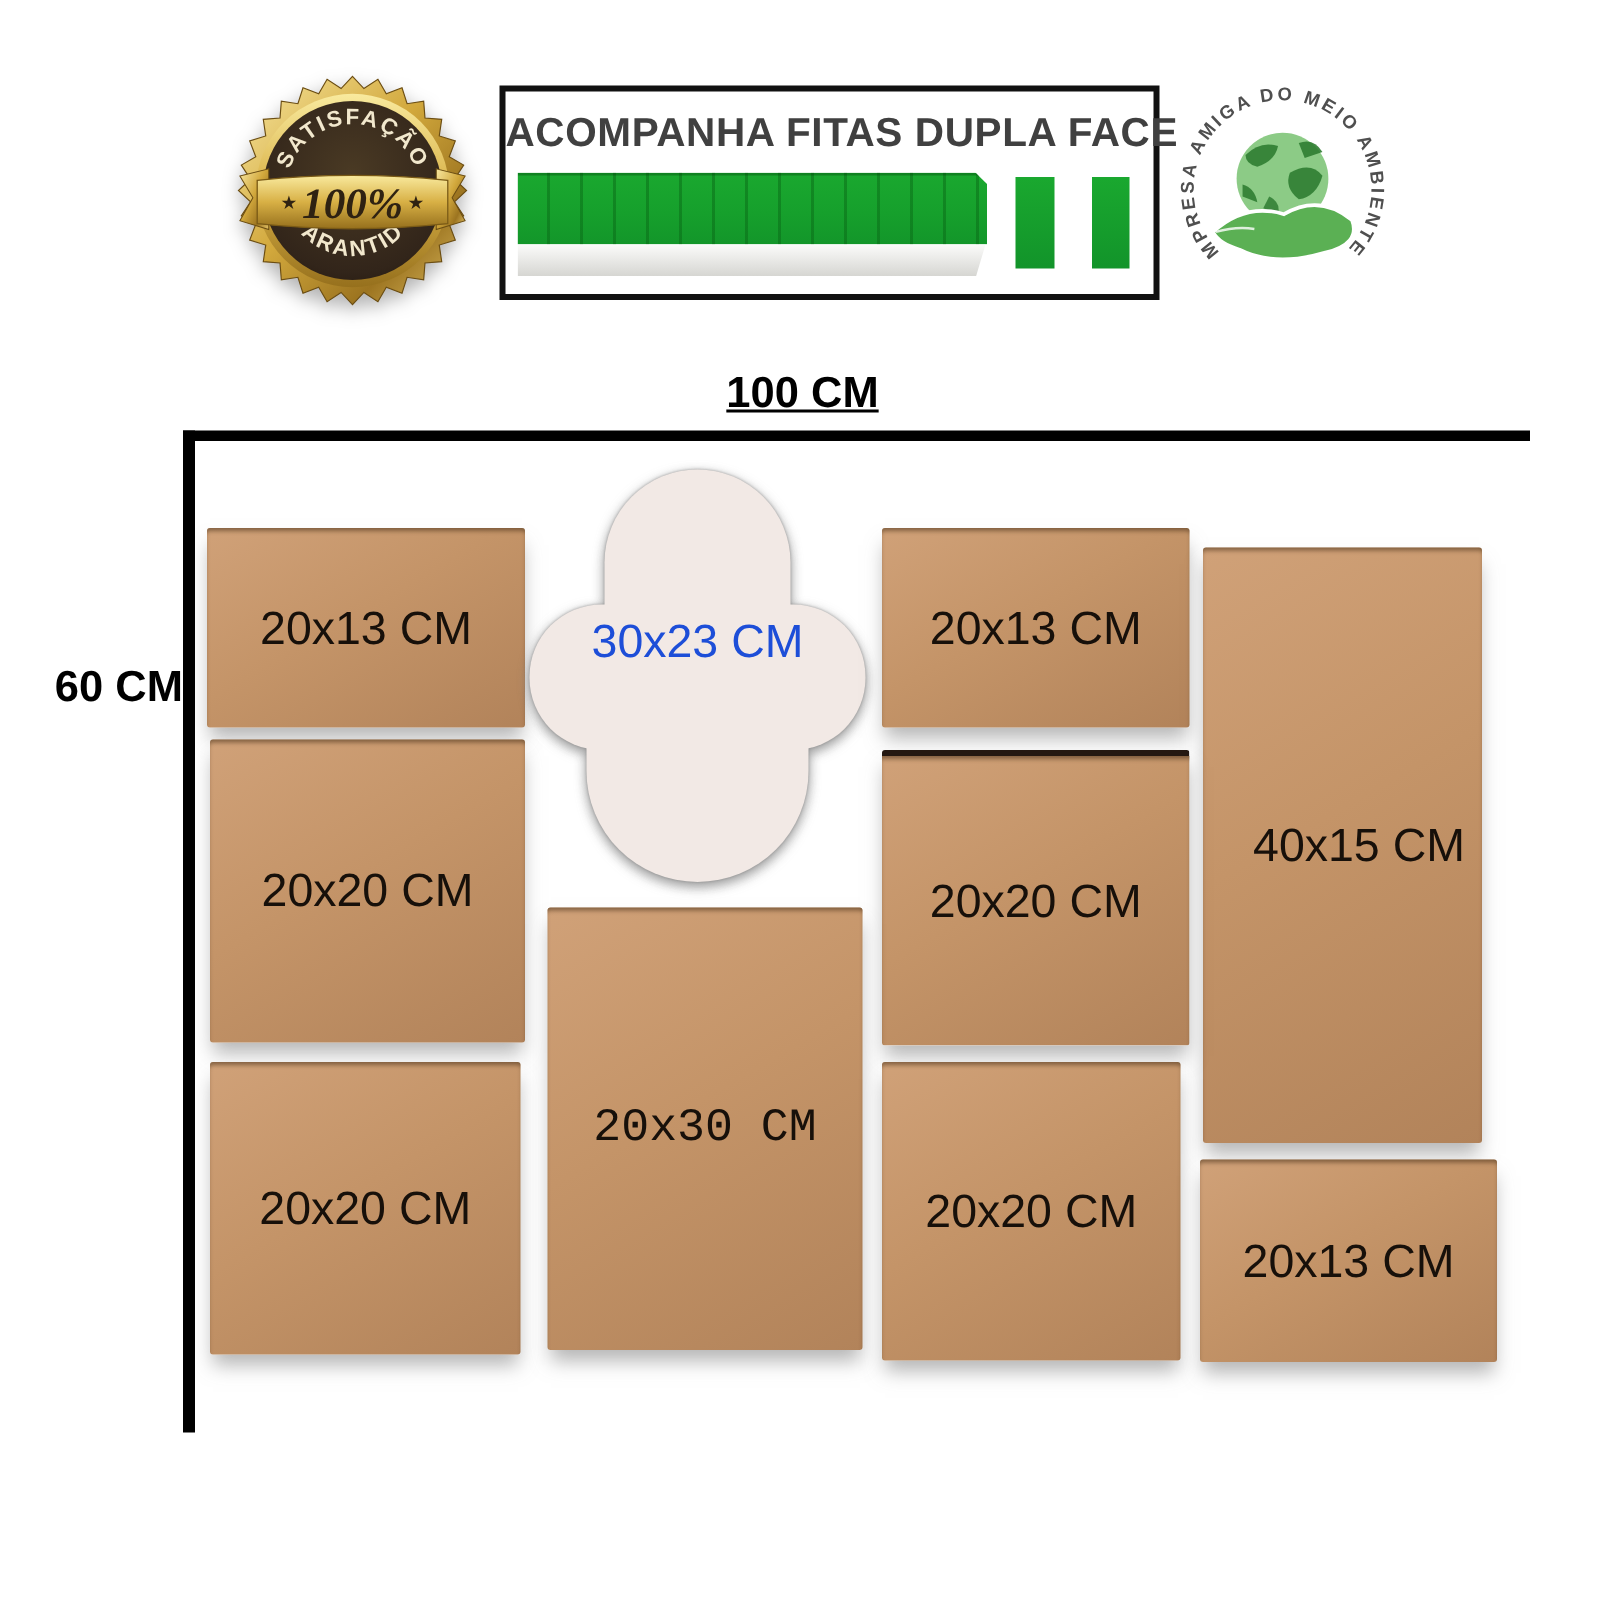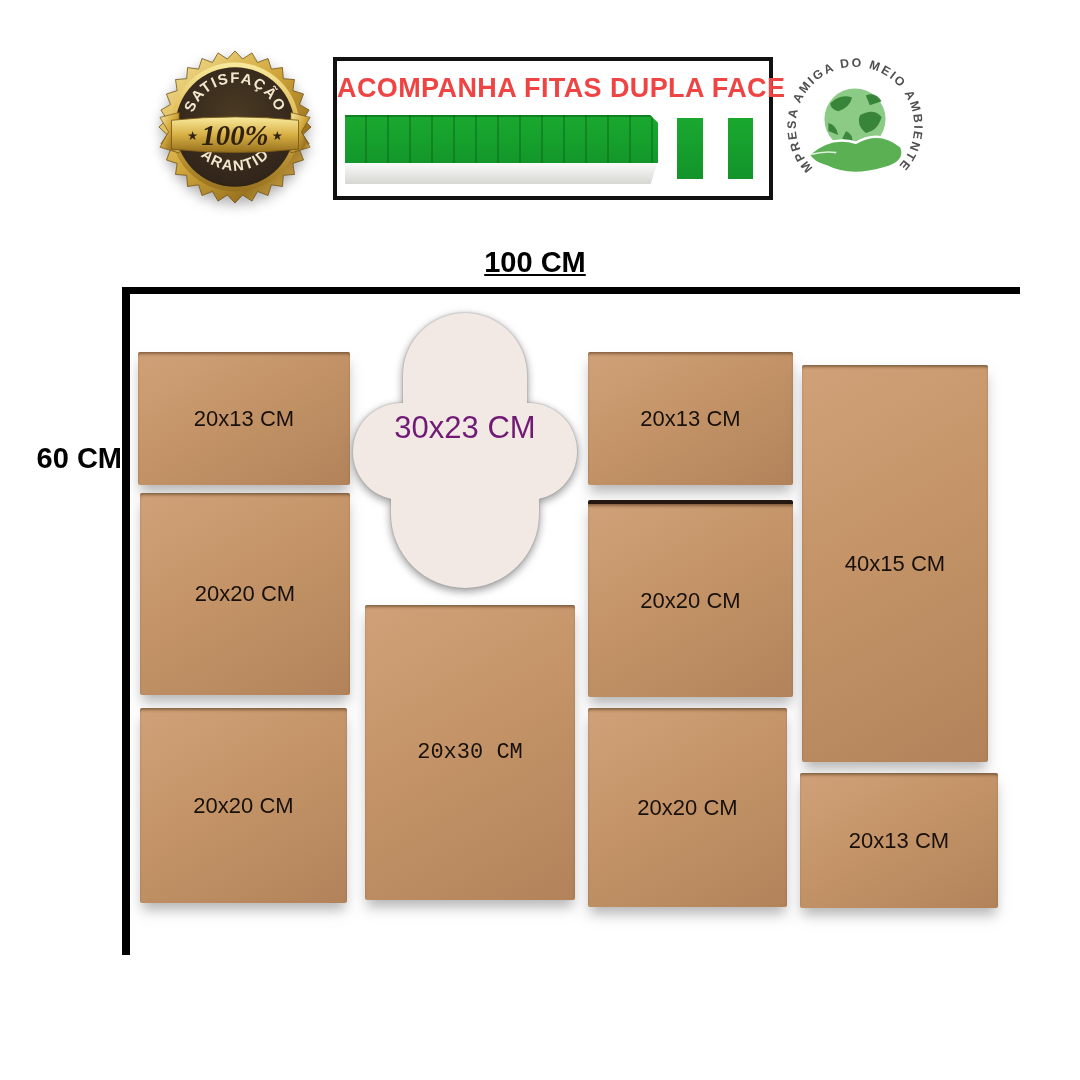--- a/index.html
+++ b/index.html
@@ -7,21 +7,21 @@
   #stage{position:relative;width:1080px;height:1080px;background:#fff;}
 
   
   .badge-wrap{position:absolute;left:158px;top:50px;width:154px;height:154px;
     filter:drop-shadow(0 5px 6px rgba(0,0,0,.30));}
 
   
   .tape-box{position:absolute;left:333px;top:57px;width:440px;height:143px;
     border:4px solid #111;background:#fff;box-sizing:border-box;}
   .tape-title{position:absolute;left:0;top:12px;width:100%;text-align:right;
-    font-weight:bold;font-size:27px;letter-spacing:.4px;color:#ef4444;white-space:nowrap;}
+    font-weight:bold;font-size:27px;letter-spacing:.4px;color:#404040;white-space:nowrap;}
   .tape-strip{position:absolute;left:8px;top:54px;width:313px;height:48px;
     background:
       repeating-linear-gradient(90deg, rgba(8,100,20,.0) 0 20px, rgba(8,100,20,.45) 20px 22px),
       linear-gradient(180deg,#1aa82f 0%,#16a02c 55%,#13962a 100%);
     clip-path:polygon(0 0,97.5% 0,100% 16%,100% 100%,0 100%);
     box-shadow:inset 0 2px 0 rgba(0,60,10,.35);}
   .tape-backing{position:absolute;left:8px;top:102px;width:312px;height:21px;
     background:linear-gradient(180deg,#fbfbfa,#d6d6d2);
     clip-path:polygon(0 0,100% 0,98% 100%,0 100%);}
   .tape-piece{position:absolute;top:57px;width:26px;height:61px;
@@ -38,40 +38,40 @@
   .axis-v{left:122px;top:287px;width:8px;height:668px;}
   .dim-label{position:absolute;font-weight:bold;font-size:29px;color:#000;white-space:nowrap;}
   .dim-w{left:435px;top:246px;width:200px;text-align:center;text-decoration:underline;}
   .dim-h{left:22px;top:442px;width:100px;text-align:right;}
 
   
   .board{position:absolute;display:flex;align-items:center;justify-content:center;
     background:linear-gradient(150deg,#d0a178 0%,#c49468 45%,#b2835a 100%);
     box-shadow:0 9px 12px -2px rgba(110,110,110,.5), inset 0 3px 3px -1px rgba(70,45,22,.55);
     border-radius:2px;}
-  .board-label{font-size:22px;color:#17100a;white-space:nowrap;}
+  .board-label{font-size:31px;color:#17100a;white-space:nowrap;}
   .b0{left:138px;top:352px;width:212px;height:133px;}
   .b1{left:588px;top:352px;width:205px;height:133px;}
-  .b2{left:802px;top:365px;width:186px;height:397px;}
+  .b2{left:802px;top:365px;width:164px;height:397px;padding-left:22px;}
   .b3{left:140px;top:493px;width:210px;height:202px;}
   .b4{left:588px;top:500px;width:205px;height:193px;border-top:4px solid #241811;}
   .b5{left:365px;top:605px;width:210px;height:295px;font-family:Liberation Mono, monospace;}
   .b6{left:140px;top:708px;width:207px;height:195px;}
   .b7{left:588px;top:708px;width:199px;height:199px;}
   .b8{left:800px;top:773px;width:198px;height:135px;}
 
   
   .plaque{position:absolute;left:353px;top:307px;width:224px;height:283px;
     filter:drop-shadow(0 3px 4px rgba(120,120,120,.55)) drop-shadow(0 0 1px rgba(150,150,150,.9));}
   .plaque .shape{position:absolute;background:#f2e9e5;}
   .plaque .top-dome{left:50px;top:6px;width:124px;height:130px;border-radius:62px 62px 24px 24px;}
   .plaque .mid-lobes{left:0;top:96px;width:224px;height:97px;border-radius:48px;}
   .plaque .bottom-dome{left:38px;top:148px;width:148px;height:133px;border-radius:14px 14px 74px 74px;}
   .plaque .plaque-label{position:absolute;left:0;top:103px;width:100%;text-align:center;
-    font-size:31px;color:#701a75;}
+    font-size:31px;color:#1d4ed8;}
 </style>
 </head>
 <body>
 
 <div id="stage">
 
   <div class="badge-wrap">
     <svg width="154" height="154" viewBox="0 0 160 160">
       <defs>
         <linearGradient id="goldA" x1="0" y1="0" x2="1" y2="1">

